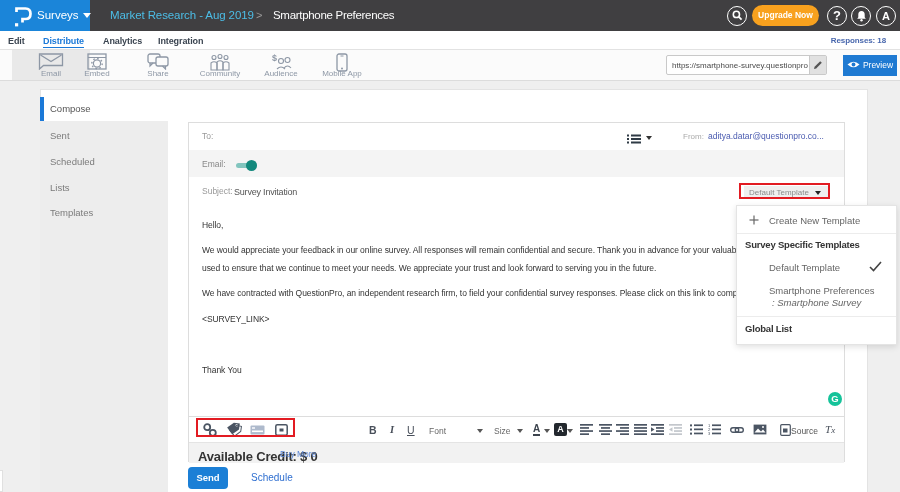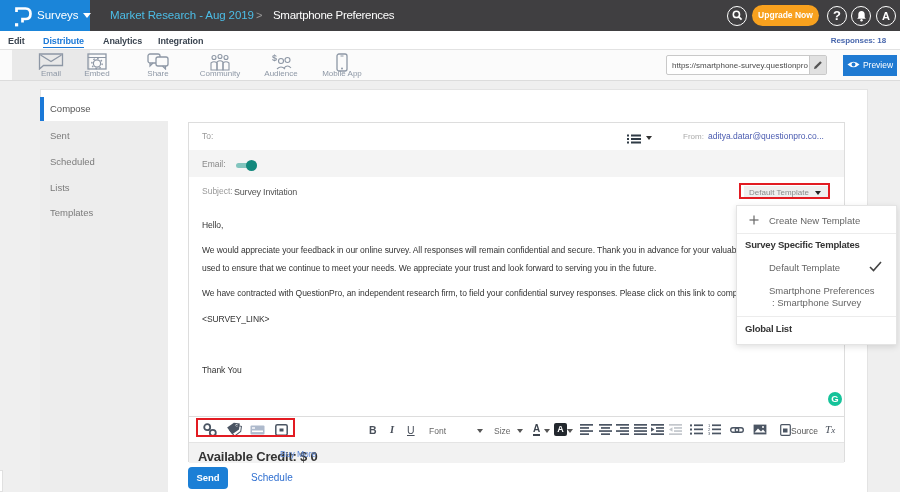--- a/index.html
+++ b/index.html
@@ -372,21 +372,21 @@
       <line x1="0.5" y1="5" x2="9.5" y2="5" stroke="#666" stroke-width="1.2"></line>
     </svg>
     <span class="ddtext" style="left:32px;top:9px;">Create New Template</span>
     <div class="ddline" style="top:27px;"></div>
     <span class="ddhead" style="left:8px;top:33px;">Survey Specific Templates</span>
     <span class="ddtext" style="left:32px;top:56px;">Default Template</span>
     <svg class="abs" style="left:132px;top:55px" width="13" height="11" viewBox="0 0 13 11">
       <path d="M1 6 L4.5 9.5 L12 1" fill="none" stroke="#444" stroke-width="1.6"></path>
     </svg>
     <span class="ddtext" style="left:32px;top:79px;">Smartphone Preferences</span>
-    <span class="ddtext" style="left:35px;top:91px;">: Smartphone Survey</span>
+    <span class="ddtext" style="left:35px;top:91px;font-style:italic;">: Smartphone Survey</span>
     <div class="ddline" style="top:110px;"></div>
     <span class="ddhead" style="left:8px;top:117px;">Global List</span>
   </div>
 
   <div id="send" class="abs">Send</div>
   <span id="schedule" class="abs">Schedule</span>
   <div class="abs" style="left:0;top:470px;width:3px;height:22px;background:#fff;border:1px solid #e0e0e0;border-left:none;"></div>
 </div>
 
 </body></html>

